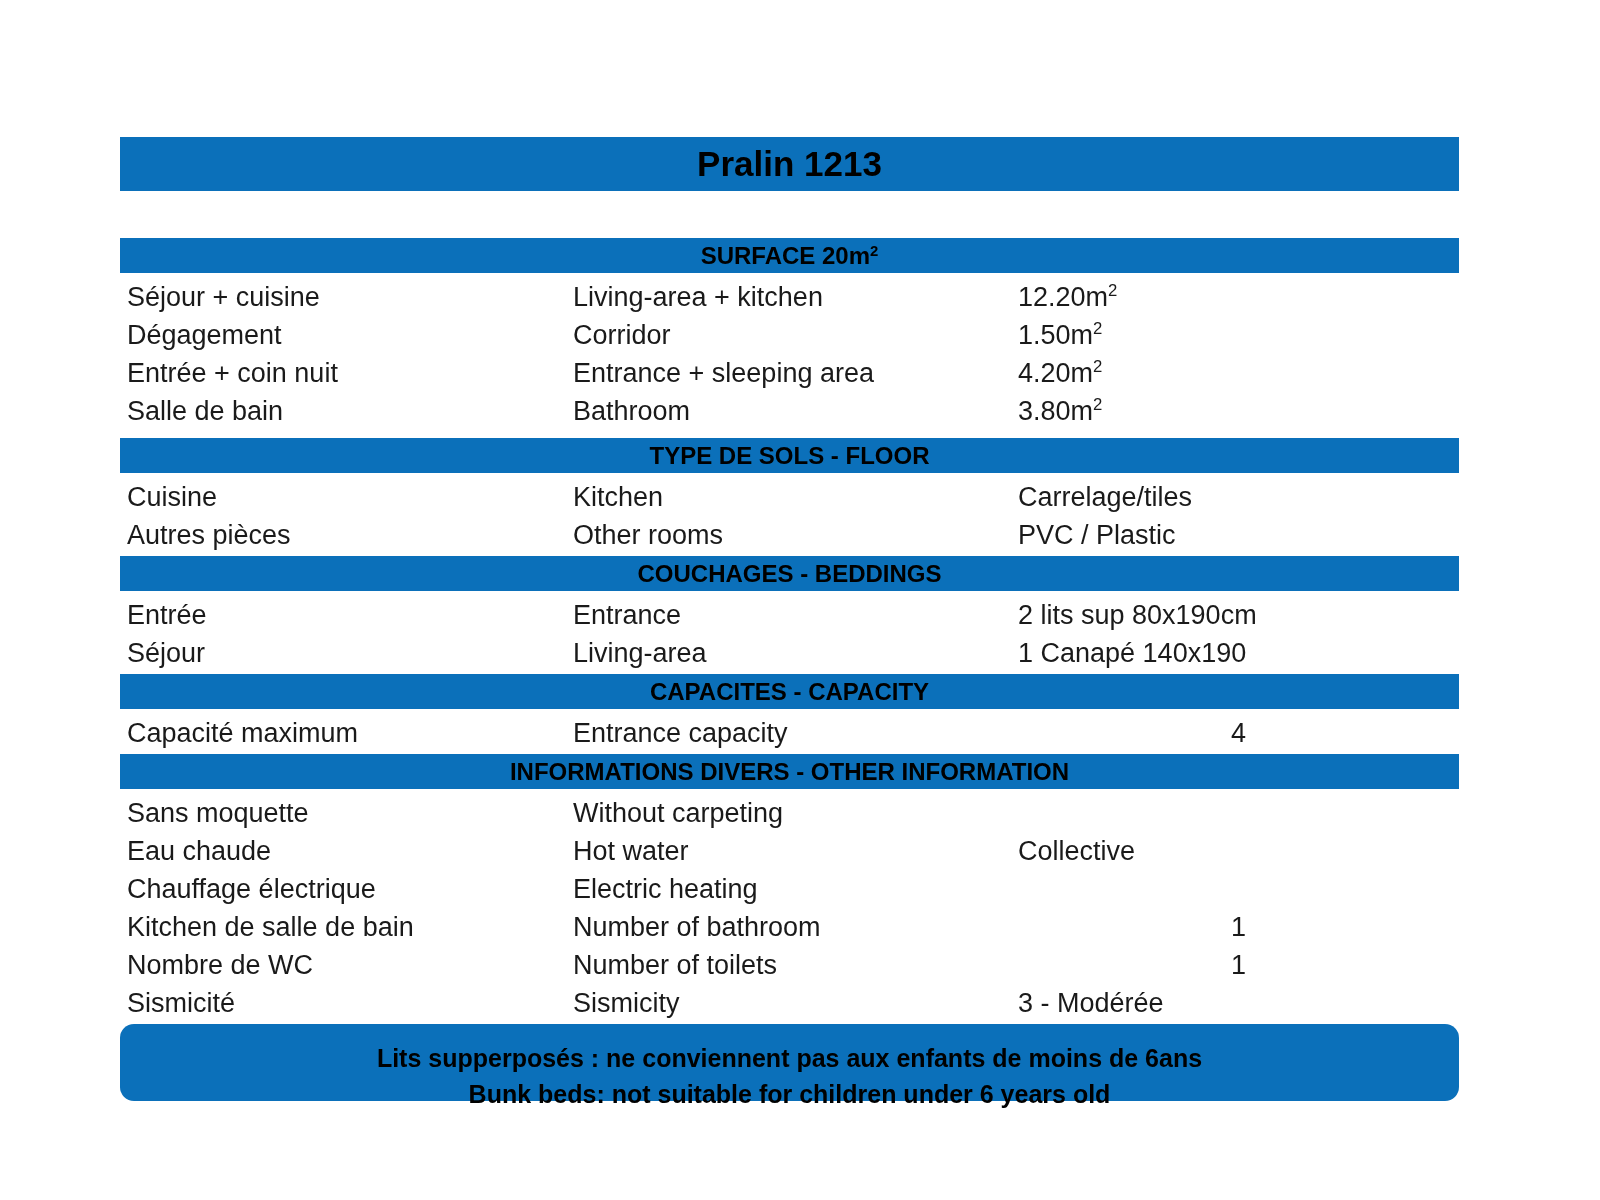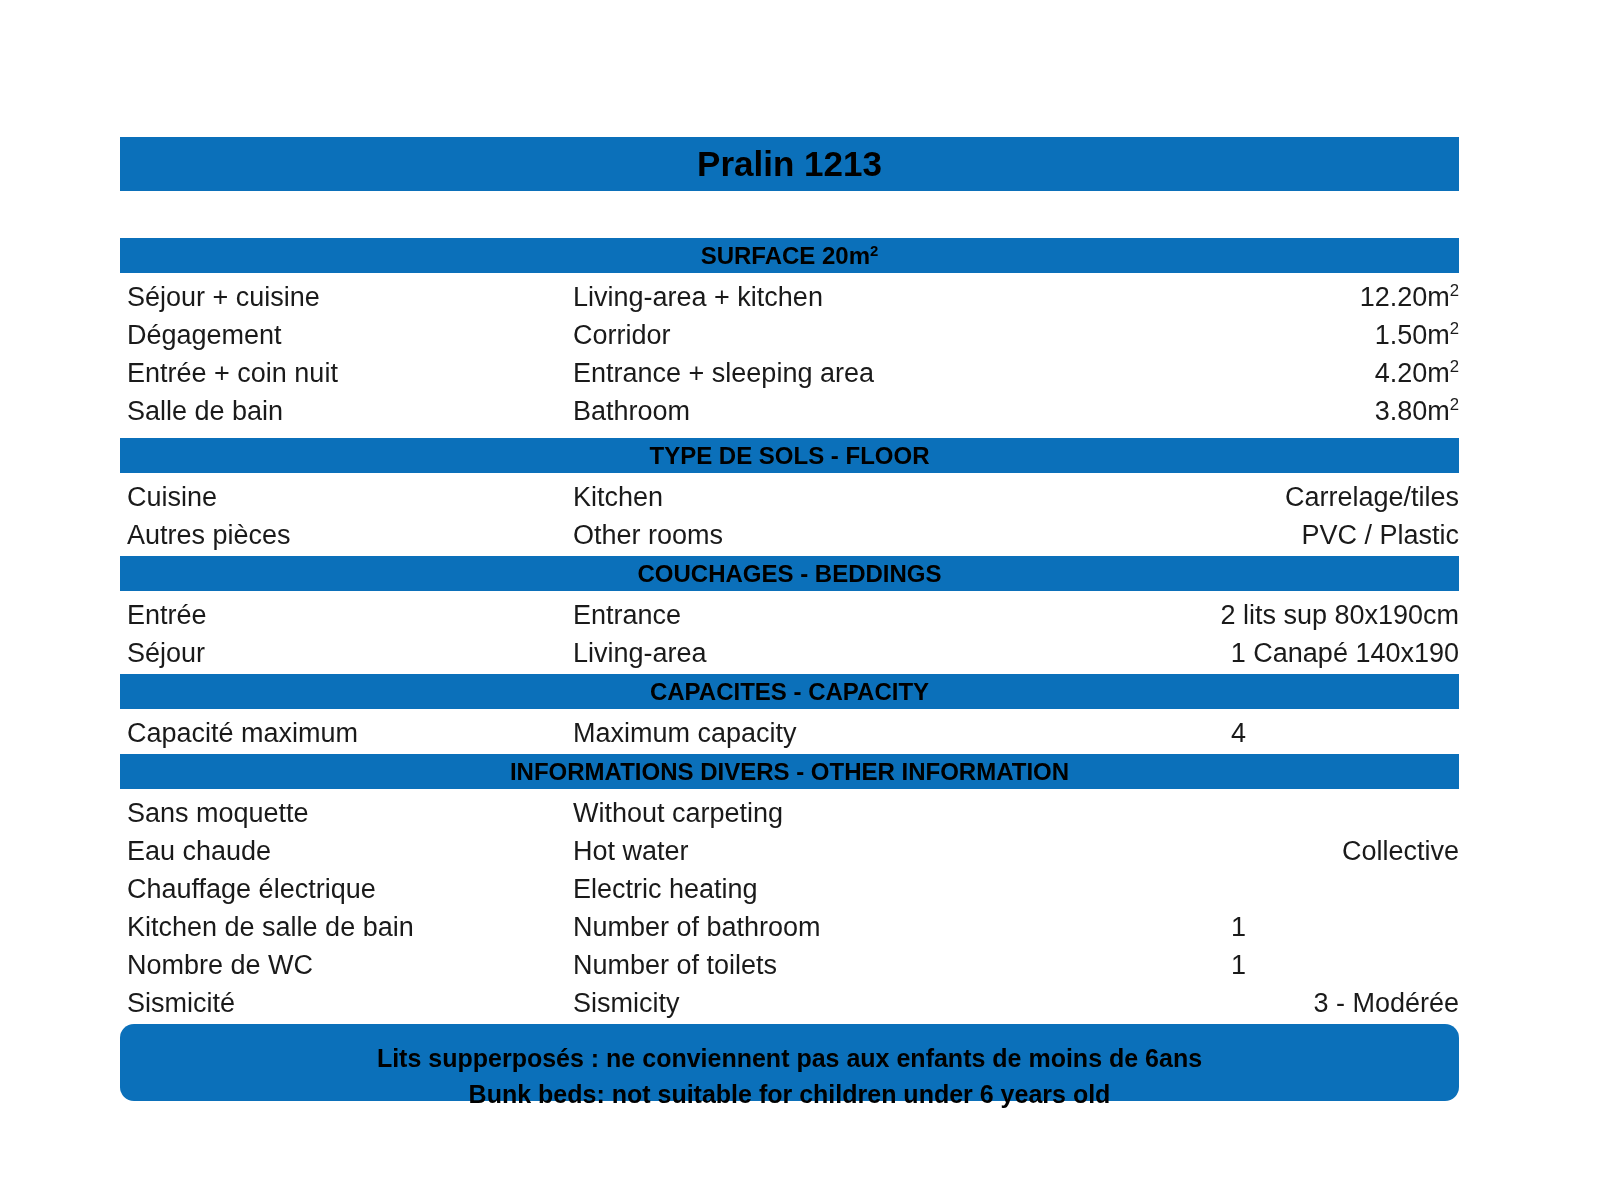--- a/index.html
+++ b/index.html
@@ -27,21 +27,21 @@
   .section-bar {
     height: 35px; line-height: 35px;
     font-size: 24px;
   }
   .rows { padding: 5px 0 2px 0; }
   .rows.pb6 { padding-bottom: 8px; }
   .row { display: flex; height: 38px; line-height: 38px; font-size: 27px; }
   .c { overflow: hidden; white-space: nowrap; }
   .c1 { width: 453px; padding-left: 7px; box-sizing: border-box; }
   .c2 { width: 445px; }
-  .c3 { width: 441px; text-align: right; }
+  .c3 { width: 441px; }
   .c3.center { text-align: center; }
 
   .sup {
     font-size: 62%;
     line-height: 0;
     position: relative;
     top: -10px;
   }
   .section-bar .sup { top: -8px; }
 
@@ -110,21 +110,21 @@
       <div class="c c1">Séjour</div>
       <div class="c c2">Living-area</div>
       <div class="c c3">1 Canapé 140x190</div>
     </div>
   </div>
 
   <div class="bar section-bar">CAPACITES - CAPACITY</div>
   <div class="rows">
     <div class="row">
       <div class="c c1">Capacité maximum</div>
-      <div class="c c2">Maximum capacity</div>
+      <div class="c c2">Entrance capacity</div>
       <div class="c c3 center">4</div>
     </div>
   </div>
 
   <div class="bar section-bar">INFORMATIONS DIVERS - OTHER INFORMATION</div>
   <div class="rows">
     <div class="row">
       <div class="c c1">Sans moquette</div>
       <div class="c c2">Without carpeting</div>
       <div class="c c3"></div>

